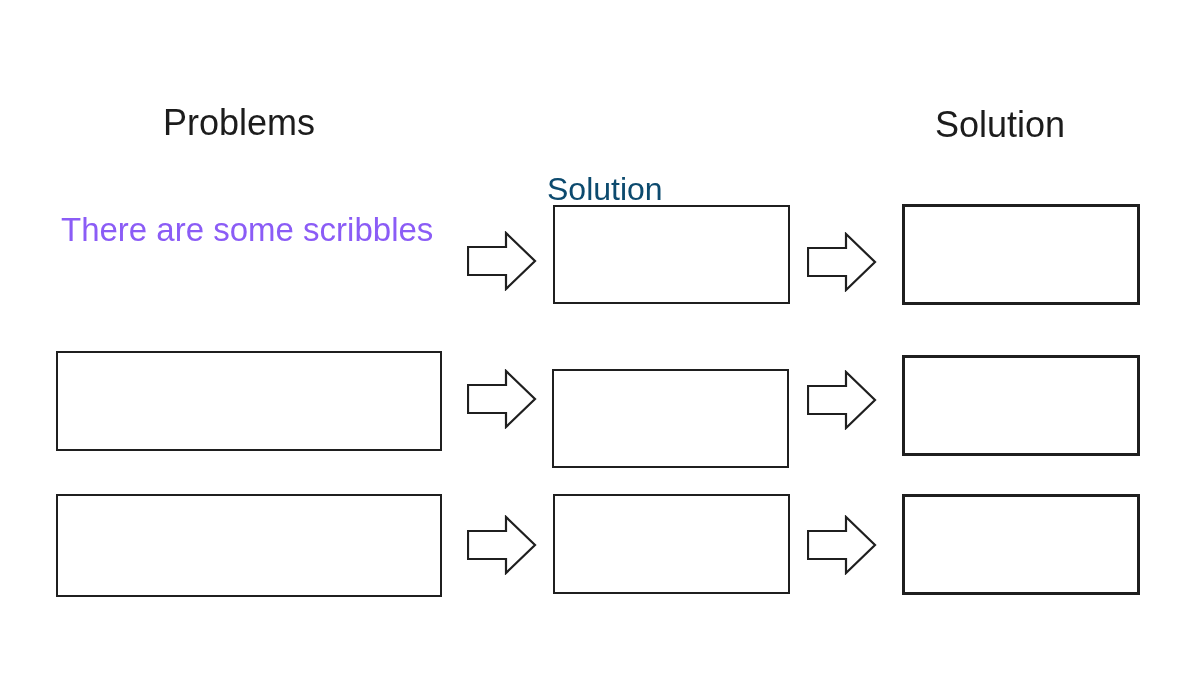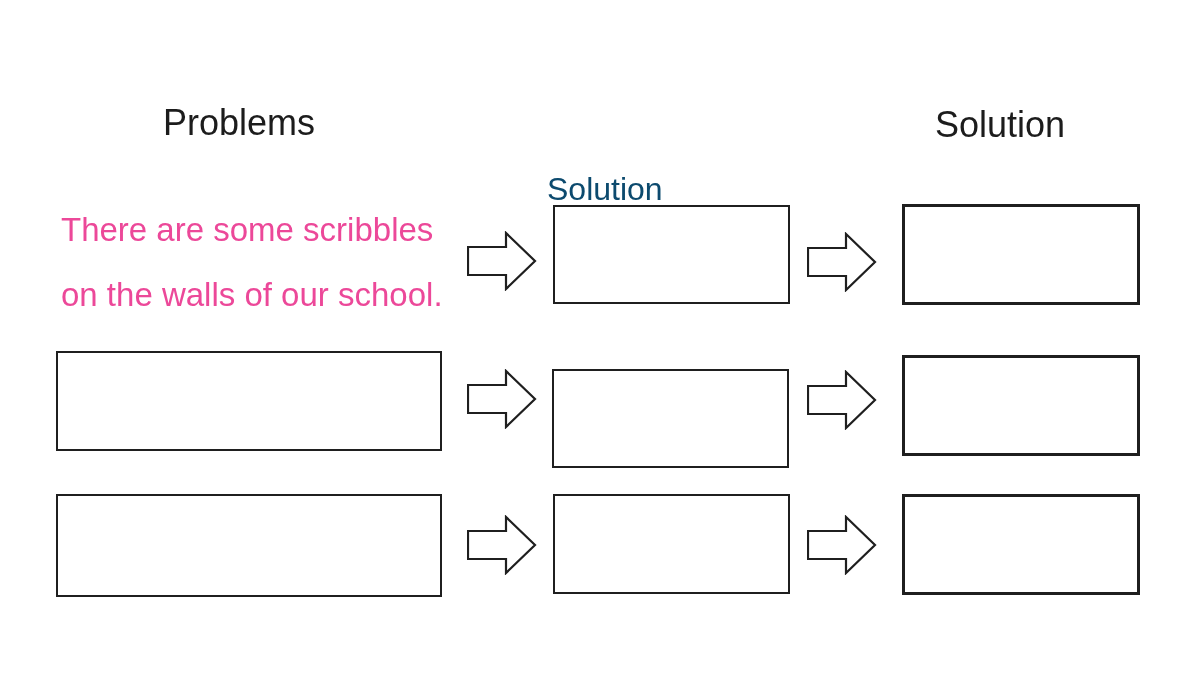--- a/index.html
+++ b/index.html
@@ -26,21 +26,21 @@
   .solution-label {
     font-size: 32px;
     line-height: 1.1;
     white-space: nowrap;
     color: #0c4a6e;
   }
   .problem-text {
     font-size: 33px;
     line-height: 1.1;
     white-space: nowrap;
-    color: #ec4899;
+    color: #8b5cf6;
   }
   .fill-box {
     box-sizing: border-box;
     border: 2px solid #1f1f1f;
     background: #ffffff;
   }
   .fill-box.thick {
     border-width: 3px;
   }
   .arrow-wrap {
@@ -56,21 +56,20 @@
 </head>
 <body>
 
 <div class="canvas">
 
   <div class="abs col-header" style="left:163px; top:103px;">Problems</div>
   <div class="abs col-header" style="left:935px; top:105px;">Solution</div>
   <div class="abs solution-label" style="left:547px; top:172px;">Solution</div>
 
   <div class="abs problem-text" style="left:61px; top:212px;">There are some scribbles</div>
-  <div class="abs problem-text" style="left:61px; top:277px;">on the walls of our school.</div>
 
   <div class="abs arrow-wrap" style="left:467px; top:231px;">
     <svg viewBox="0 0 70 60">
         <path d="M1 16 H39 V2 L68 30 L39 58 V44 H1 Z" fill="#ffffff" stroke="#1f1f1f" stroke-width="2.2" stroke-linejoin="miter"></path>
       </svg>
   </div>
   <div class="abs arrow-wrap" style="left:807px; top:232px;">
     <svg viewBox="0 0 70 60">
         <path d="M1 16 H39 V2 L68 30 L39 58 V44 H1 Z" fill="#ffffff" stroke="#1f1f1f" stroke-width="2.2" stroke-linejoin="miter"></path>
       </svg>

